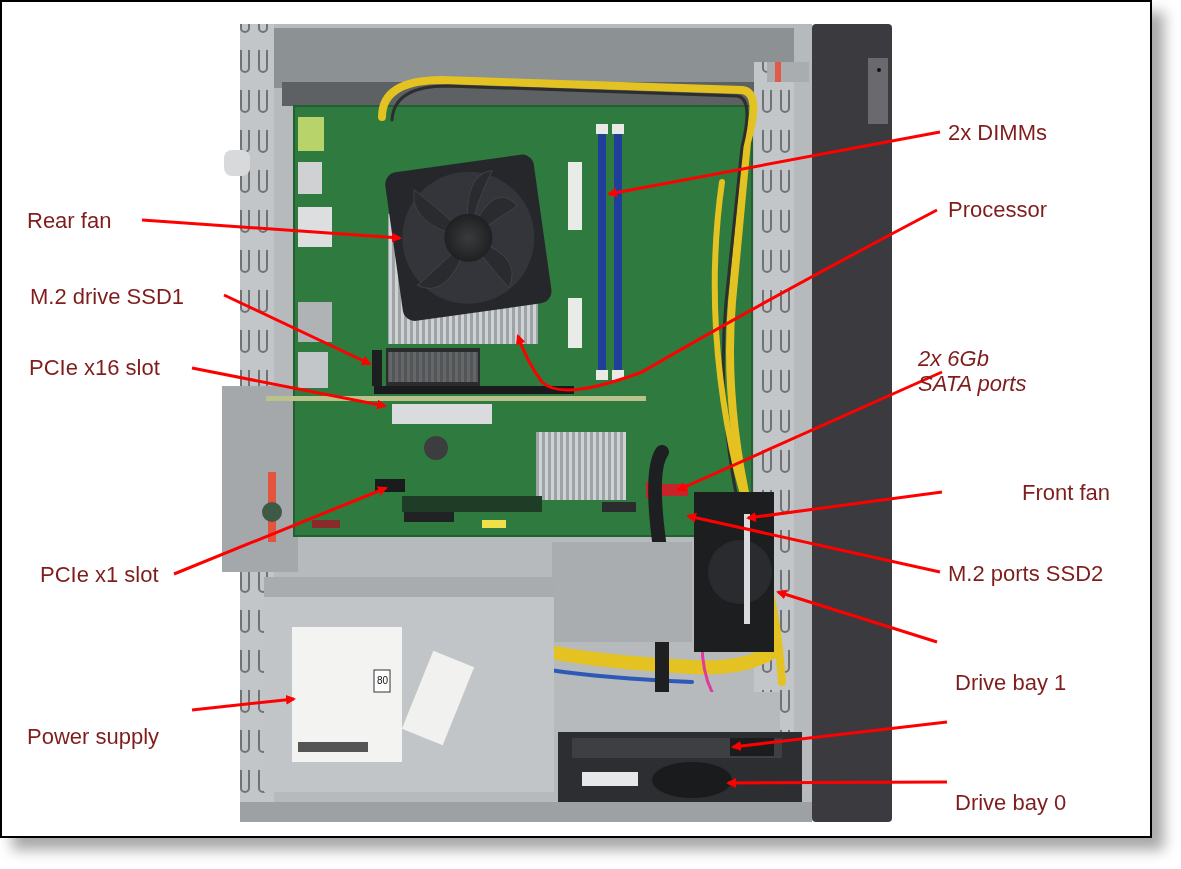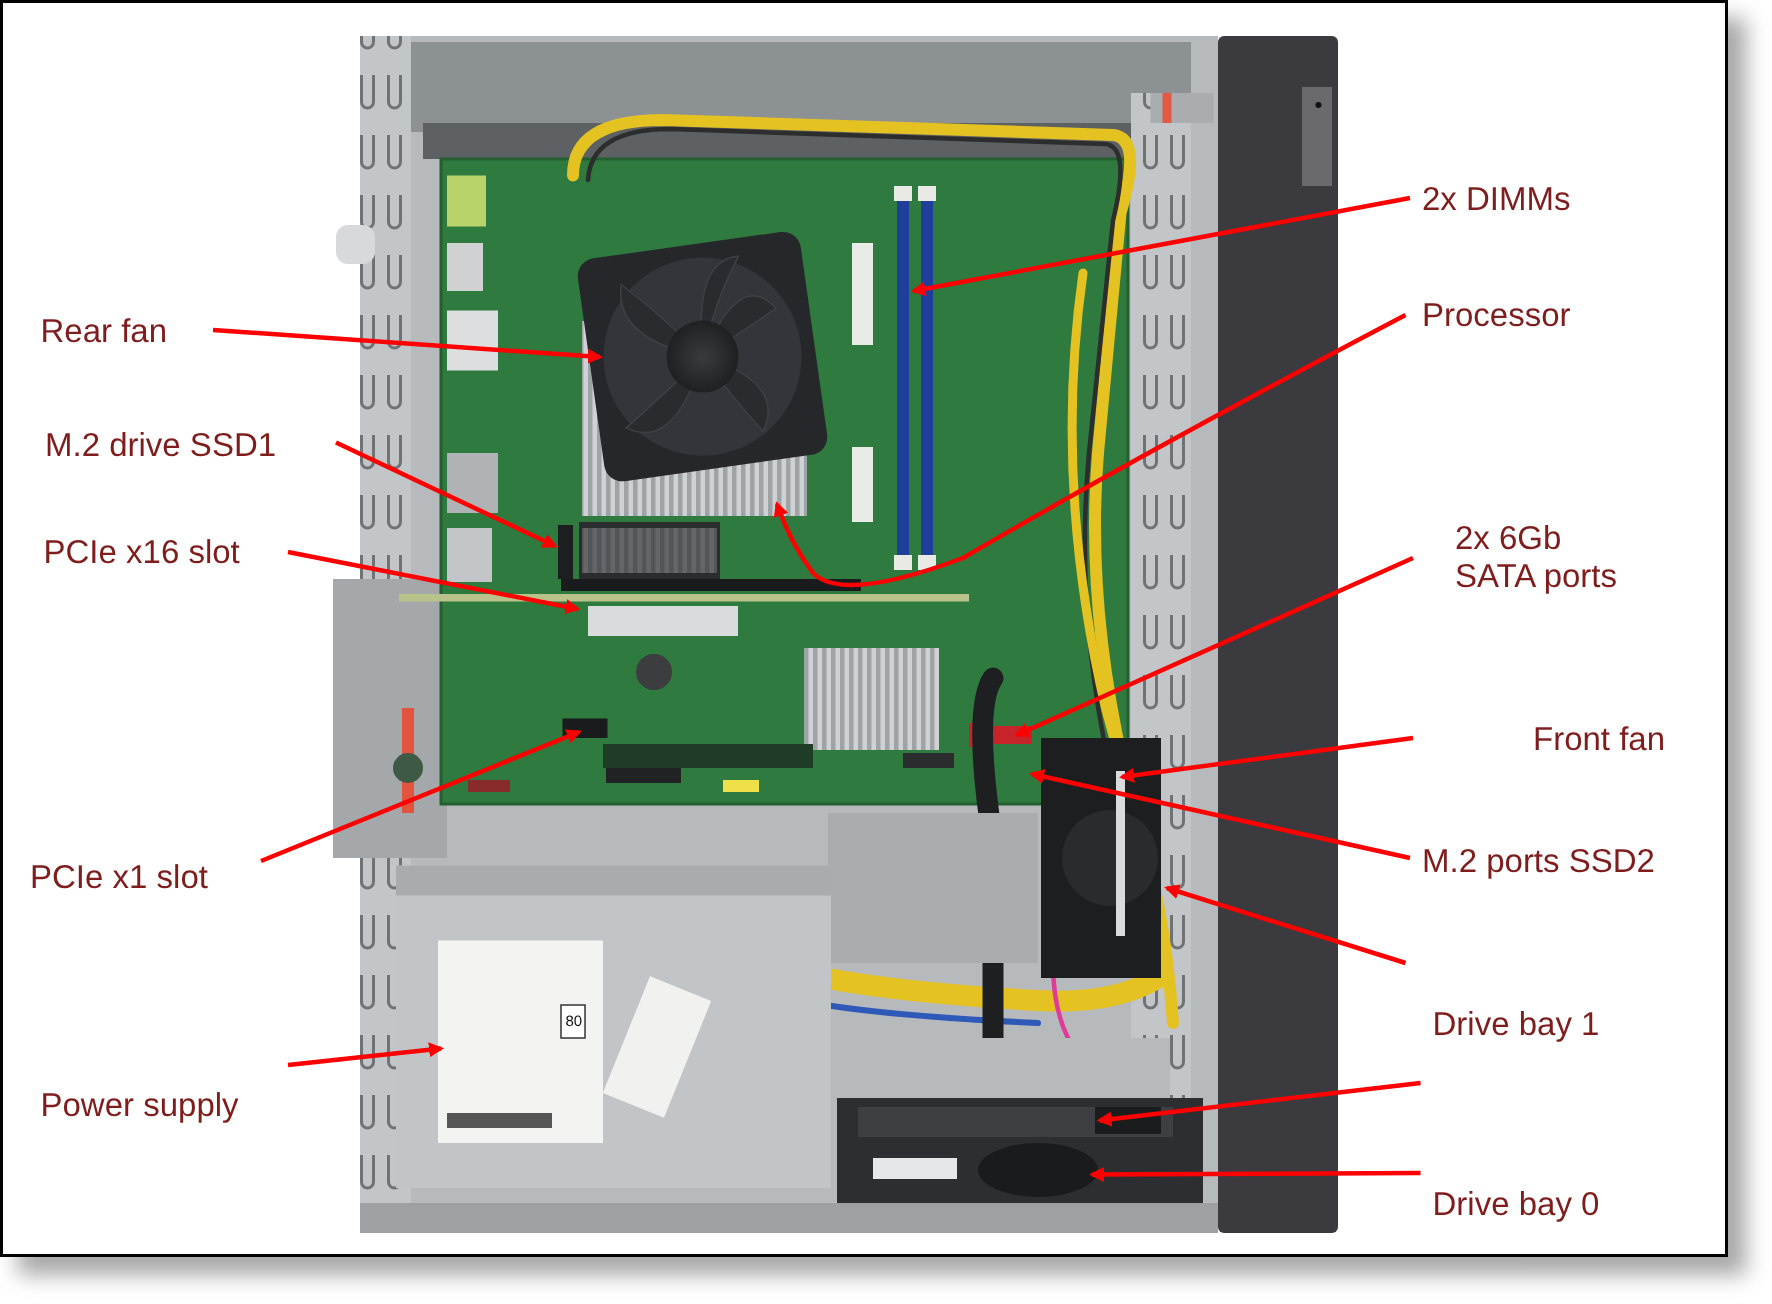--- a/index.html
+++ b/index.html
@@ -165,26 +165,26 @@
       <line x1="938" y1="570" x2="686" y2="514"></line>
       <line x1="935" y1="640" x2="776" y2="590"></line>
       <line x1="945" y1="720" x2="731" y2="745"></line>
       <line x1="945" y1="780" x2="726" y2="781"></line>
     </g>
   </svg>
 
   <div class="label" style="left:25px;top:206px;">Rear fan</div>
   <div class="label" style="left:28px;top:282px;">M.2 drive SSD1</div>
   <div class="label" style="left:27px;top:353px;">PCIe x16 slot</div>
-  <div class="label" style="left:18px;top:560px;margin-top:10px;">PCIe x1 slot</div>
+  <div class="label" style="left:38px;top:560px;">PCIe x1 slot</div>
   <div class="label" style="left:25px;top:712px;margin-top:10px;">Power supply</div>
 
   <div class="label" style="left:946px;top:118px;">2x DIMMs</div>
   <div class="label" style="left:946px;top:195px;">Processor</div>
-  <div class="label" style="left:968px;top:344px;">
+  <div class="label" style="left:916px;top:344px;font-style:italic;">
     <div>2x 6Gb</div>
     <div>SATA ports</div>
   </div>
   <div class="label" style="left:992px;top:478px;margin-left:28px;">Front fan</div>
   <div class="label" style="left:946px;top:559px;">M.2 ports SSD2</div>
   <div class="label" style="left:953px;top:668px;">Drive bay 1</div>
   <div class="label" style="left:953px;top:788px;">Drive bay 0</div>
 
 </div>
 

